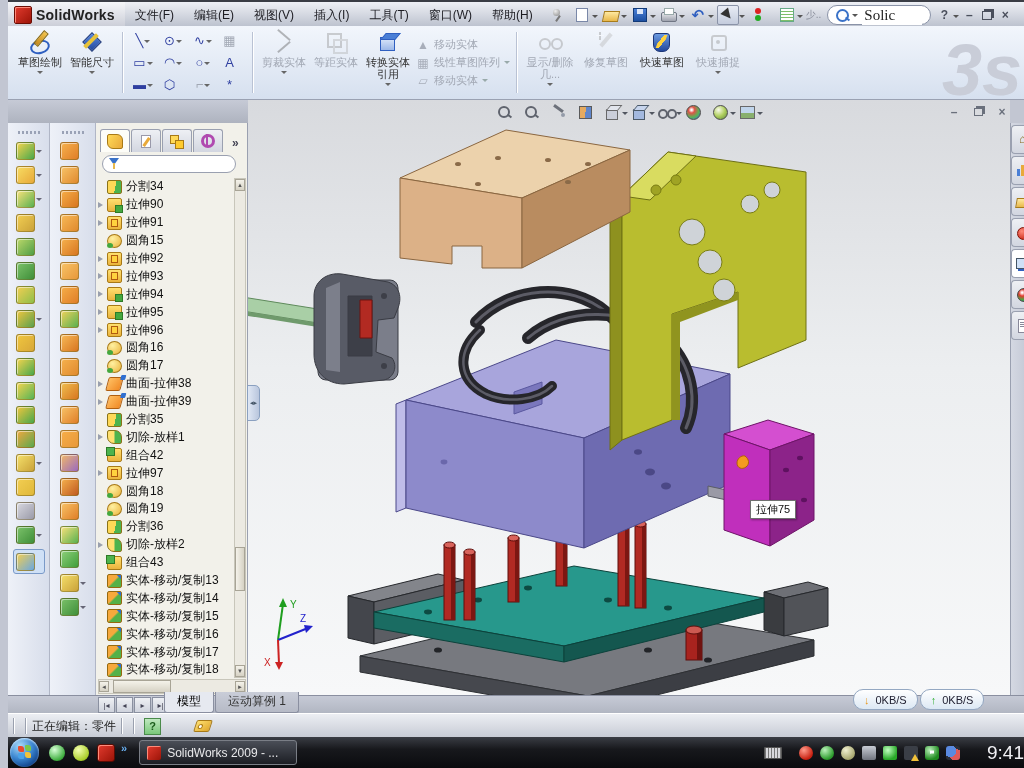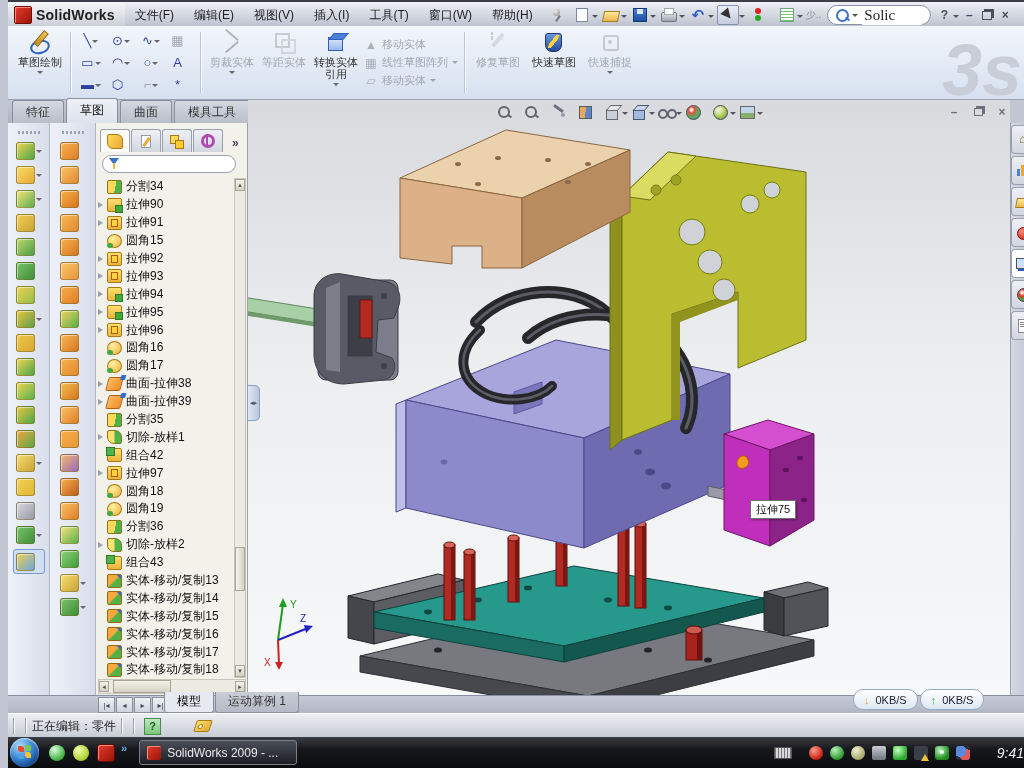--- a/index.html
+++ b/index.html
@@ -237,21 +237,21 @@
   .tr-red{background:radial-gradient(circle at 35% 30%,#ff9a8a,#c82010 70%);}
   .tr-green{background:radial-gradient(circle at 35% 30%,#baf0ba,#2a9a2a 70%);}
   .tr-medal{background:radial-gradient(circle at 35% 30%,#f0f0d0,#a8a870 70%);}
   .tr-vol{background:linear-gradient(#c8ccd4,#70747e);border-radius:2px;}
   .tr-upd{background:radial-gradient(circle at 35% 30%,#c0ffc0,#28a828 70%);border-radius:2px;}
   .tr-net{background:#3a3e46;border-radius:2px;}
   .tr-net::after{content:"";position:absolute;right:-1px;bottom:-1px;width:0;height:0;border:4px solid transparent;border-bottom:7px solid #f2c23a;}
   .tr-safe{background:radial-gradient(circle at 35% 30%,#baf0ba,#1f8a1f 70%);border-radius:3px;}
   .tr-safe::after{content:"";position:absolute;left:5px;top:2px;width:4px;height:10px;background:#fff;box-shadow:-3px 3px 0 -0px #fff;clip-path:polygon(0 30%,100% 30%,100% 60%,0 60%);}
   .tr-users{background:radial-gradient(circle at 30% 35%,#5a8ae0 45%,transparent 46%),radial-gradient(circle at 70% 65%,#e05a5a 45%,transparent 46%),#2a2e36;border-radius:3px;}
-  #clock{color:#f0f0f4;font-size:14px;margin-left:20px;font-style:italic;}
+  #clock{color:#f0f0f4;font-size:19px;margin-left:20px;}
 </style>
 </head>
 <body>
 
 <div id="stage" class="noselect">
 
   <div id="titlebar" class="abs">
     <div id="brand">
       <span id="sw-cube"></span>
       <span id="brand-name">SolidWorks</span>
@@ -336,20 +336,25 @@
 
   <div id="cmdbar" class="abs">
     <div style="display:flex;">
 
         <div class="cbtn">
           <span class="cicon ci-sketch"></span>
           <span class="clabel">草图绘制</span>
           <span class="ccaret"></span>
         </div>
 
+        <div class="cbtn">
+          <span class="cicon ci-smartdim"></span>
+          <span class="clabel">智能尺寸</span>
+          <span class="ccaret"></span>
+        </div>
 
     </div>
     <div class="csep"></div>
     <div id="sketchgrid">
 
         <span class="sg">
           <span>╲</span>
           <span class="sgcaret"></span>
         </span>
 
@@ -448,20 +453,25 @@
         <div class="trio-row">
           <span class="trio-ic">▱</span>
           <span>移动实体</span>
           <span class="trio-caret"></span>
         </div>
 
     </div>
     <div class="csep"></div>
     <div style="display:flex;">
 
+        <div class="cbtn disabled" style="width:54px;">
+          <span class="cicon ci-display"></span>
+          <span class="clabel">显示/删除几...</span>
+          <span class="ccaret"></span>
+        </div>
 
         <div class="cbtn disabled" style="width:54px;align-items:center;">
           <span class="cicon ci-repair"></span>
           <span class="clabel">修复草图</span>
           <span class="ccaret" style="visibility: hidden;"></span>
         </div>
 
         <div class="cbtn" style="width:54px;">
           <span class="cicon ci-rapid"></span>
           <span class="clabel">快速草图</span>
@@ -472,35 +482,20 @@
           <span class="cicon ci-snap"></span>
           <span class="clabel">快速捕捉</span>
           <span class="ccaret"></span>
         </div>
 
     </div>
     <div id="watermark" class="abs">3s</div>
   </div>
 
   <div id="tabstrip-bg" class="abs"></div>
-  <div id="tabstrip" class="abs">
-
-      <span class="rtab">特征</span>
-
-      <span class="rtab active">草图</span>
-
-      <span class="rtab">曲面</span>
-
-      <span class="rtab">模具工具</span>
-
-      <span class="rtab">评估</span>
-
-      <span class="rtab">DimXpert</span>
-
-  </div>
 
   <div id="viewport" class="abs"></div>
 
   <svg class="abs" style="left:240px;top:100px;z-index:2;" width="762" height="595" viewBox="0 0 762 595">
 
     <g stroke="#2e3034" stroke-width="1" stroke-linejoin="round">
       <polygon points="112,556 338,502 566,540 340,596" fill="#77797f"></polygon>
       <polygon points="112,556 340,596 340,612 112,572" fill="#46484e"></polygon>
       <polygon points="340,596 566,540 566,556 340,612" fill="#3c3e44"></polygon>
       <ellipse cx="190" cy="550" rx="4" ry="2.6" fill="#222428" stroke="none"></ellipse>

